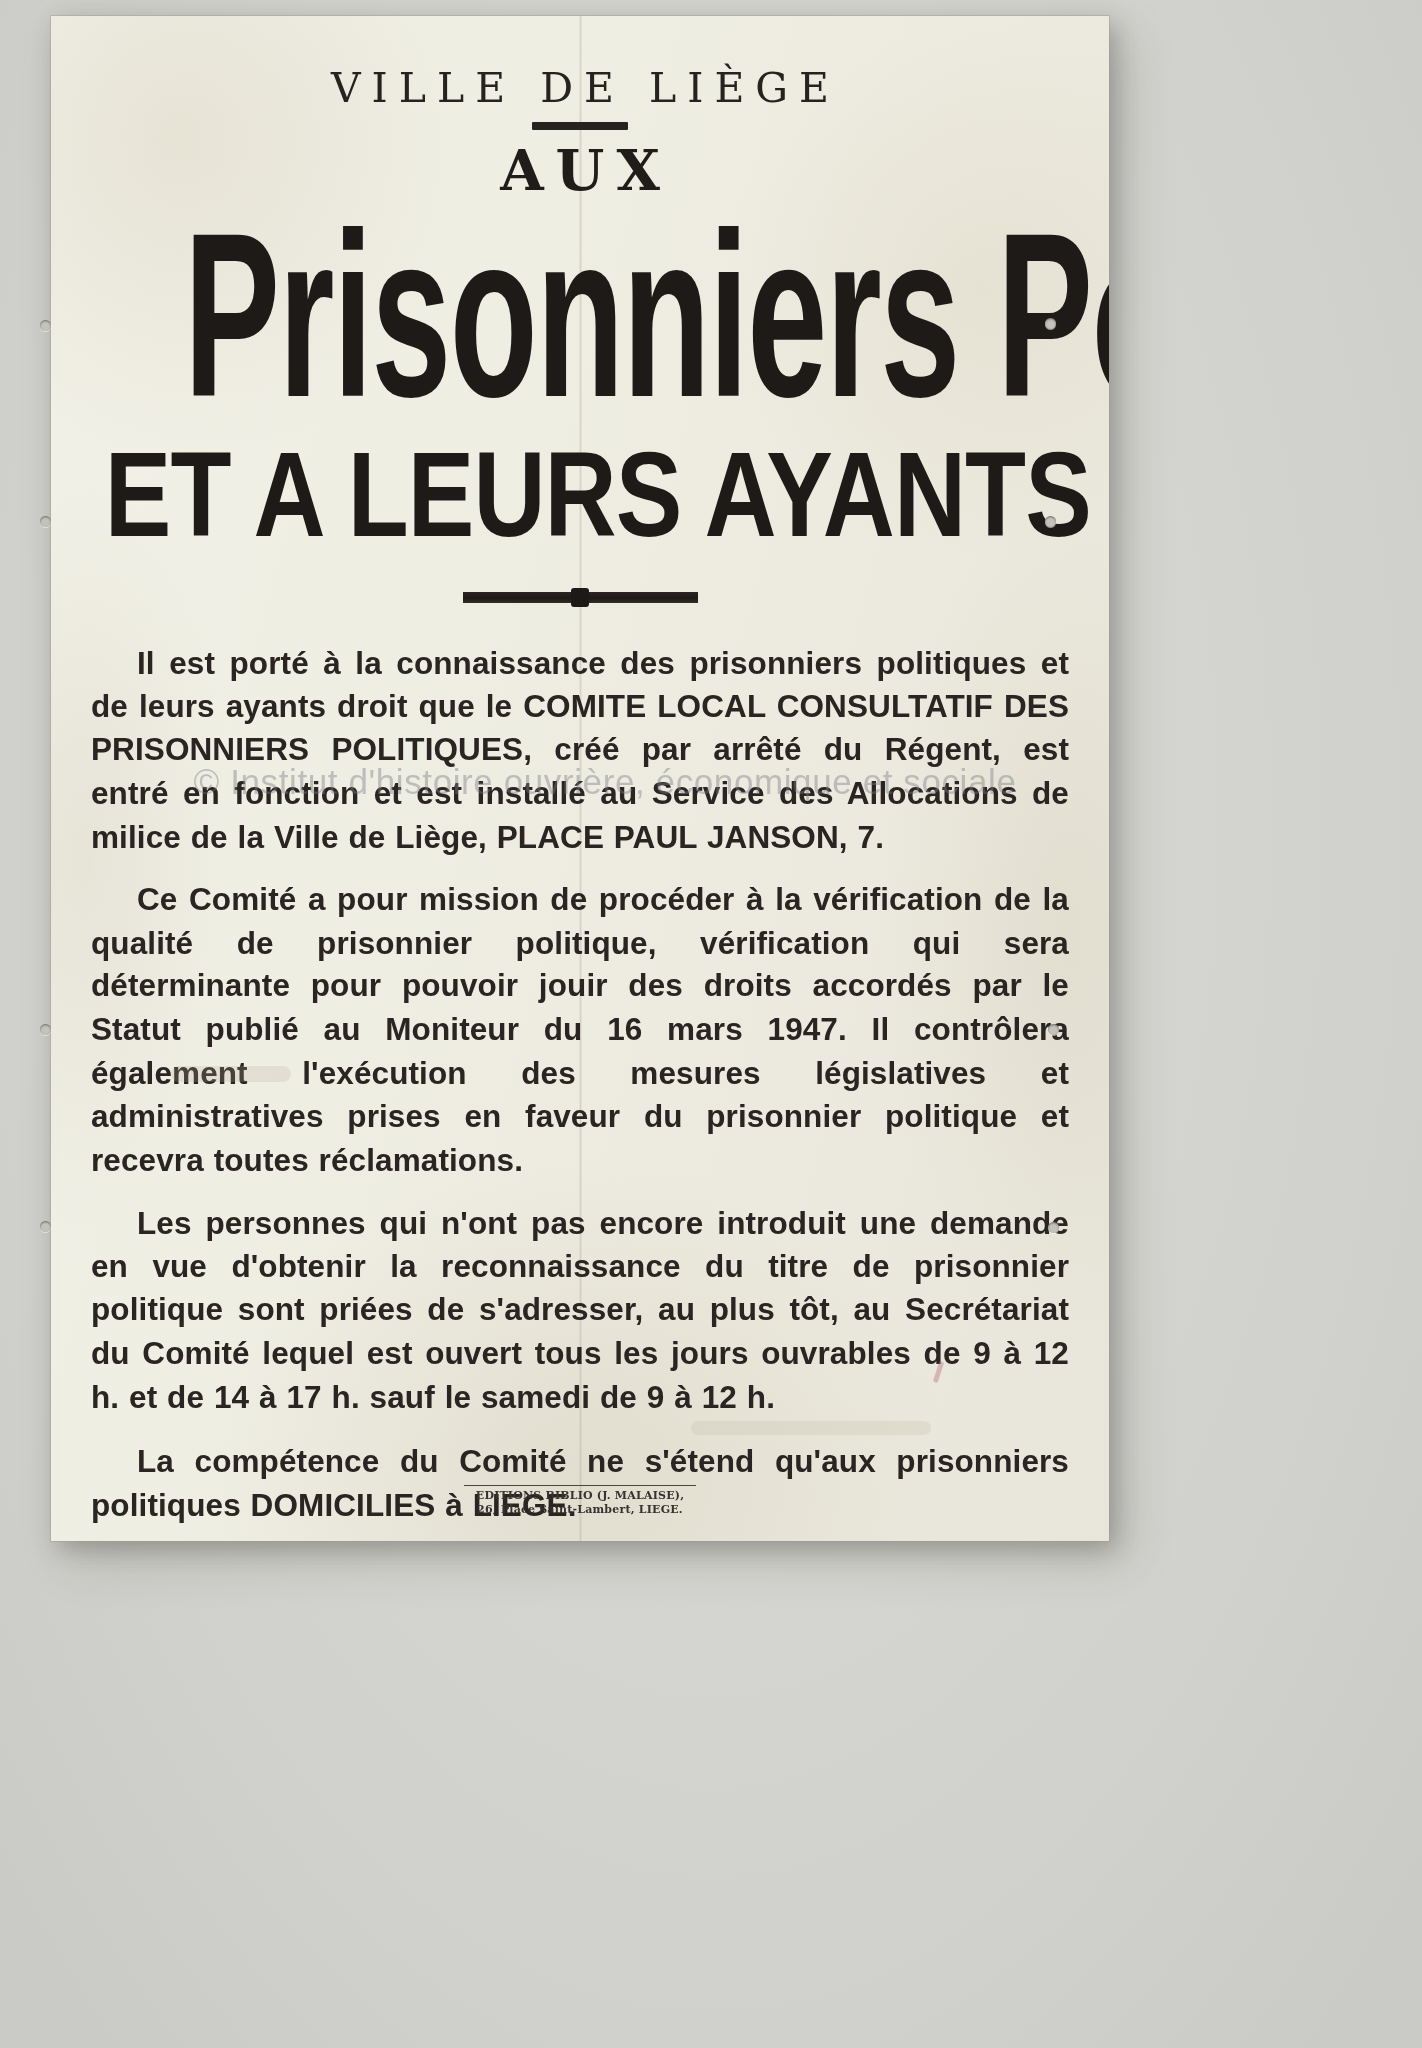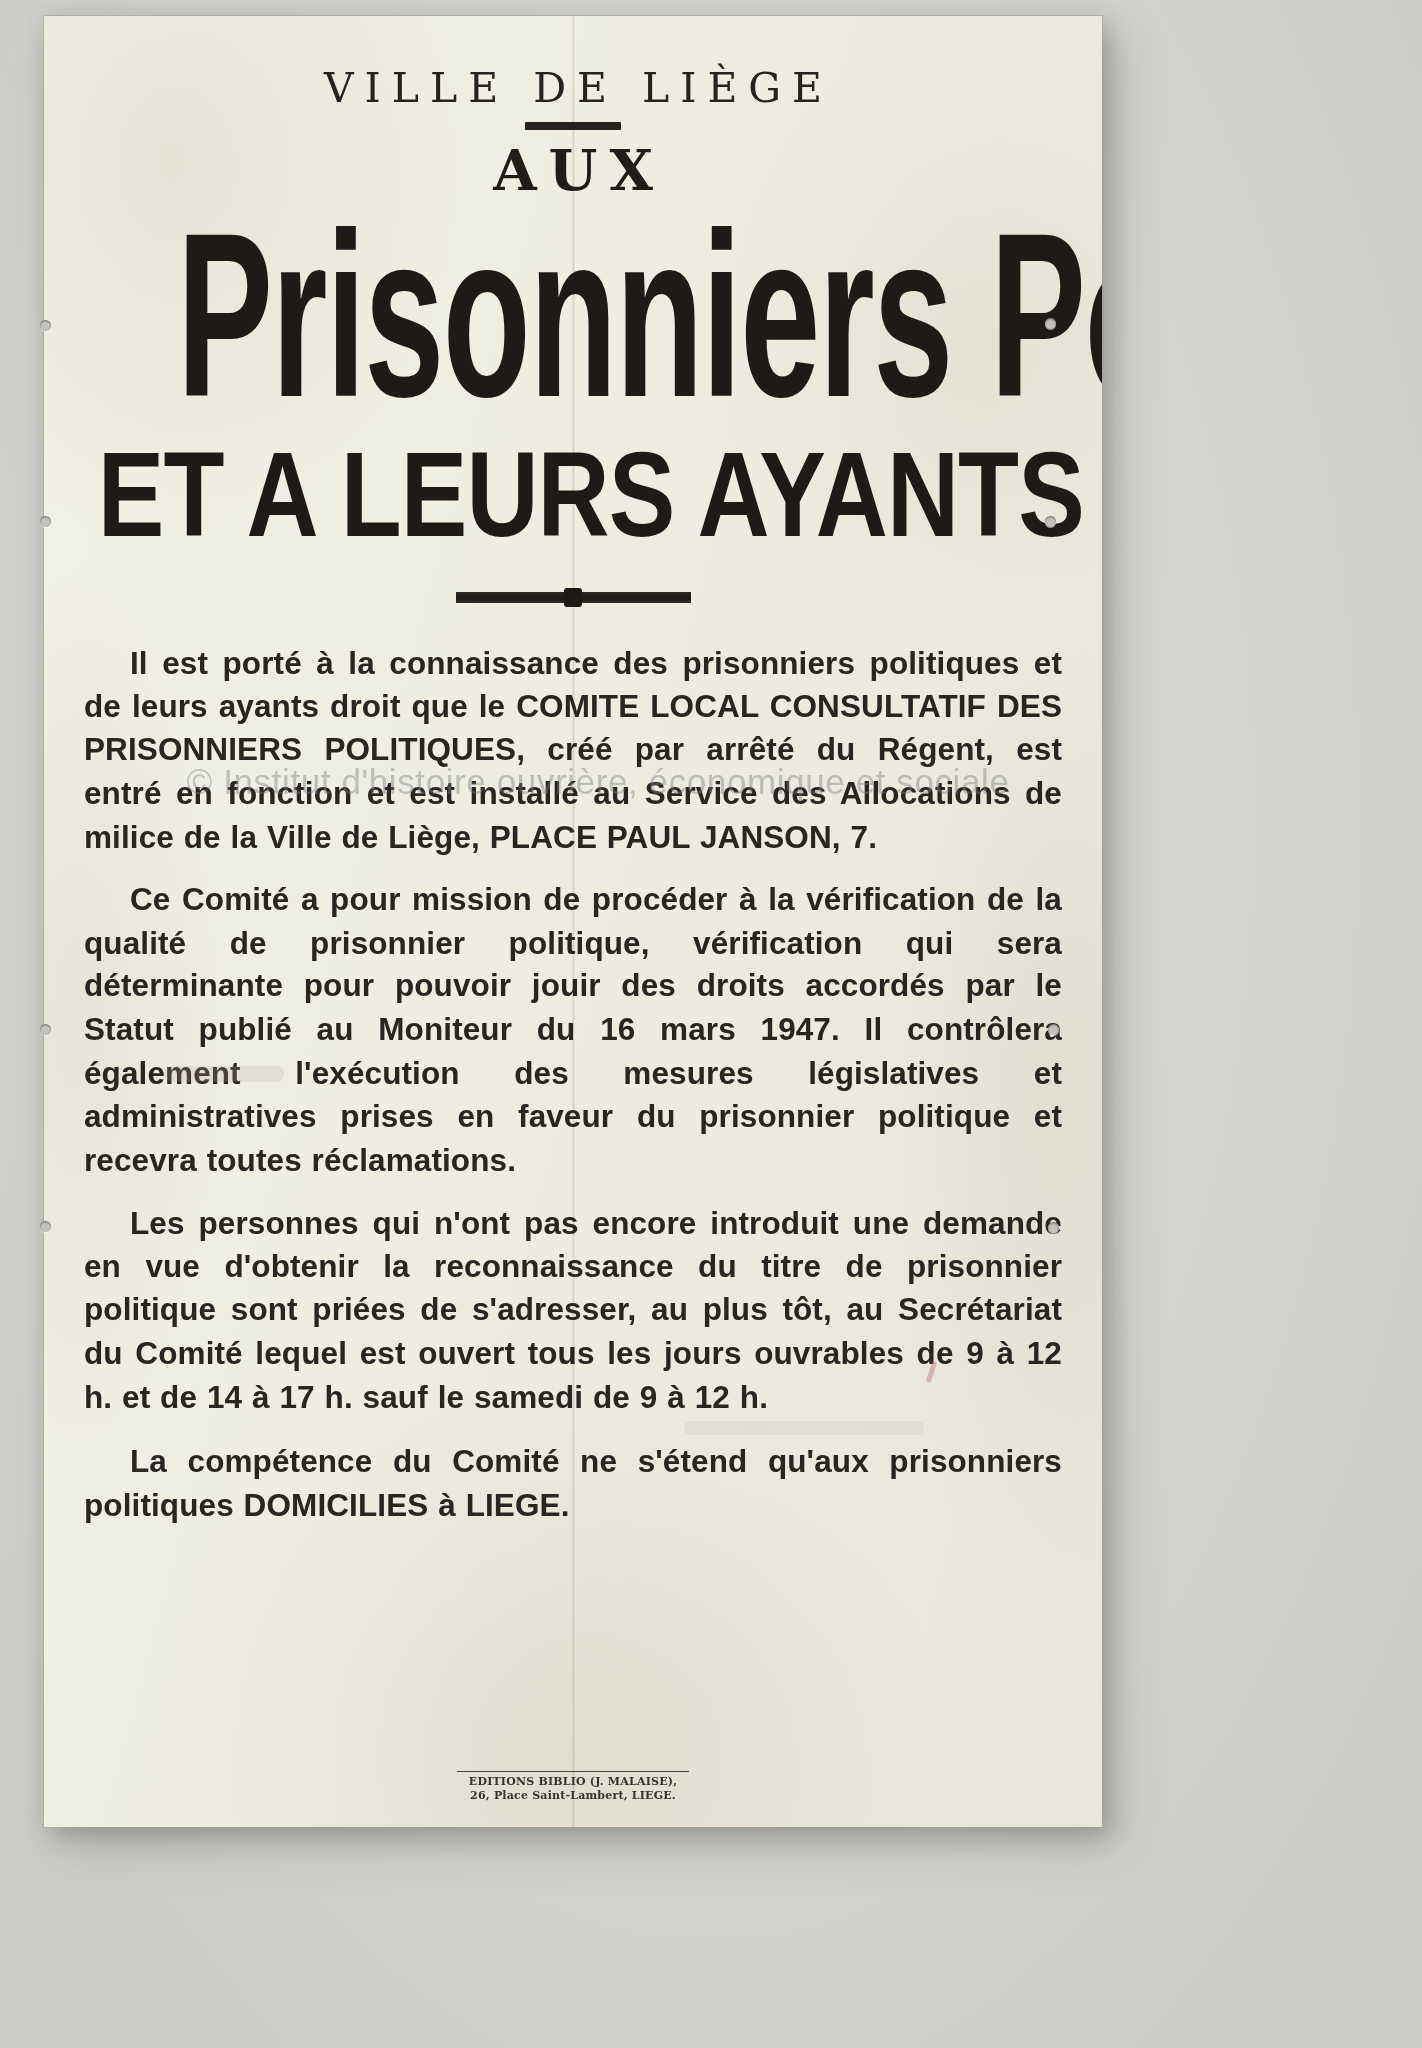--- a/index.html
+++ b/index.html
@@ -29,23 +29,23 @@
     left: 36px;
     top: 16px;
     width: 1058px;
     height: 1525px;
     transform: translate(0,0);
   }
 
   
   #paper {
     position: absolute;
-    left: 8px; top: 0;
+    left: 15px; top: 0;
     width: 1058px;
-    height: 1811px;
+    height: 1525px;
     background:
       linear-gradient(105deg, #f2f1e7 0%, #efeee3 35%, #eceade 70%, #e8e6da 100%);
     box-shadow:
       0 0 0 1px rgba(160,158,145,.45),
       6px 8px 22px rgba(60,60,55,.30),
       18px 20px 46px rgba(60,60,55,.18);
     overflow: hidden;
   }
 
   

